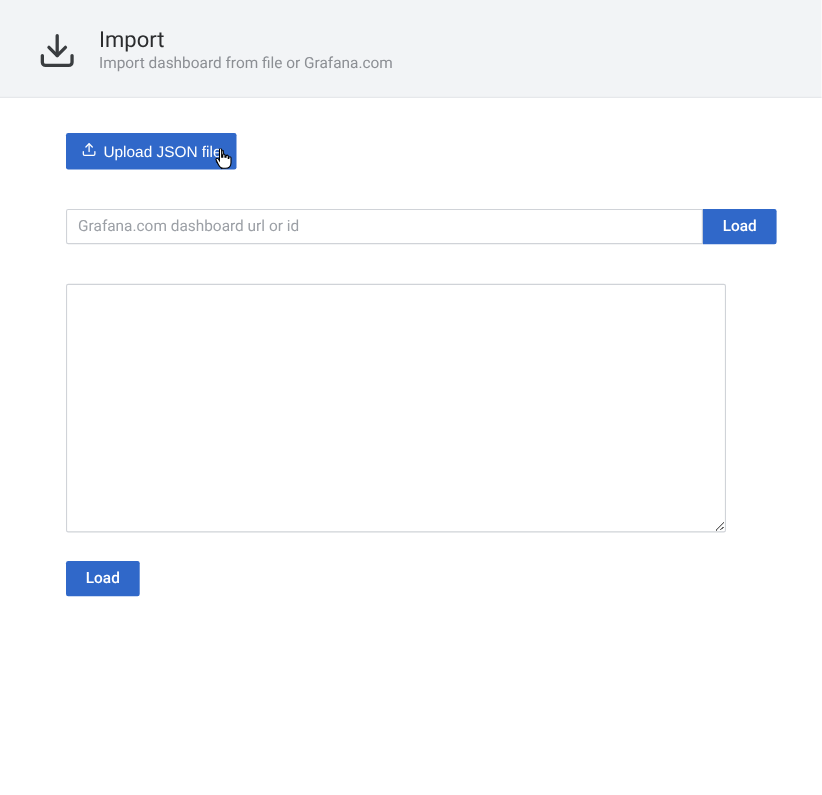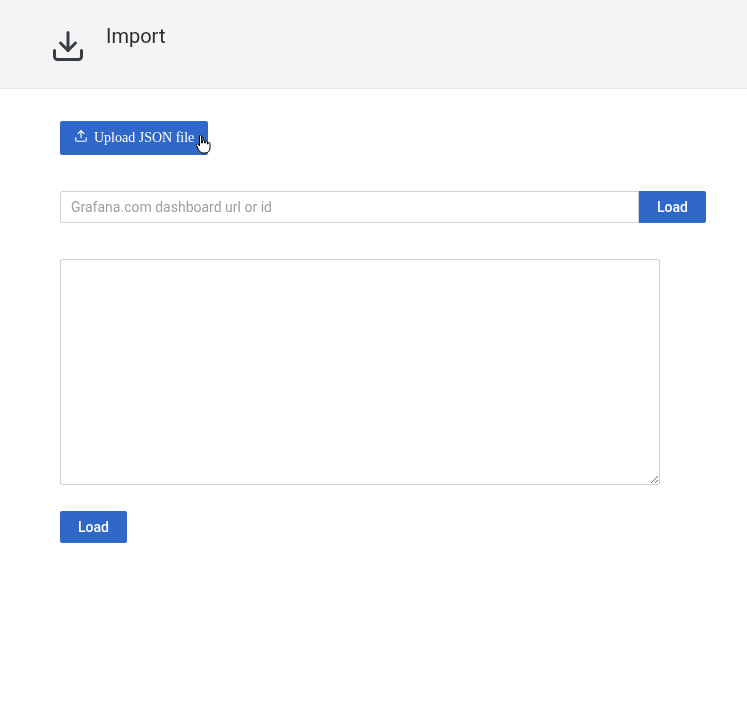--- a/index.html
+++ b/index.html
@@ -8,21 +8,21 @@
       padding: 0;
     }
     body {
       font-family: -apple-system, BlinkMacSystemFont, "Segoe UI", Roboto, Helvetica, Arial, sans-serif;
       background: #fff;
       width: 747px;
       height: 723px;
     }
     .header {
       background: #f2f4f6;
-      padding: 24px 0 22px 48px;
+      padding: 24px 0 22px 32px;
       border-bottom: 1px solid #e5e7ea;
       display: flex;
       align-items: flex-start;
       gap: 18px;
     }
     .header-icon {
       width: 40px;
       height: 40px;
       display: flex;
       align-items: center;
@@ -55,21 +55,21 @@
     .btn {
       background: #3068c9;
       color: #fff;
       border: none;
       padding: 7px 14px;
       font-size: 14px;
       cursor: pointer;
       display: inline-flex;
       align-items: center;
       gap: 6px;
-      font-family: Liberation Serif, serif;
+      font-family: Liberation Sans, sans-serif;
       border-radius: 2px;
     }
     .btn-upload {
       padding: 8px 14px;
     }
     .cursor-overlay {
       position: absolute;
       left: 135px;
       top: 14px;
       width: 16px;
@@ -143,20 +143,21 @@
 <div class="header">
   <div class="header-icon">
     <svg width="36" height="36" viewBox="0 0 24 24" fill="none" stroke="#3a3d40" stroke-width="2" stroke-linecap="round" stroke-linejoin="round">
       <path d="M21 15v4a2 2 0 0 1-2 2H5a2 2 0 0 1-2-2v-4"></path>
       <polyline points="7 10 12 15 17 10"></polyline>
       <line x1="12" y1="15" x2="12" y2="3"></line>
     </svg>
   </div>
   <div class="header-text">
     <div class="header-title">Import</div>
+    <div class="header-subtitle">Import dashboard from file or Grafana.com</div>
   </div>
 </div>
 
 <div class="content">
 
   <div class="upload-wrap">
     <button class="btn btn-upload">
       <span>
         <svg width="14" height="14" viewBox="0 0 24 24" fill="none" stroke="#fff" stroke-width="2" stroke-linecap="round" stroke-linejoin="round">
           <path d="M21 15v4a2 2 0 0 1-2 2H5a2 2 0 0 1-2-2v-4"></path>

